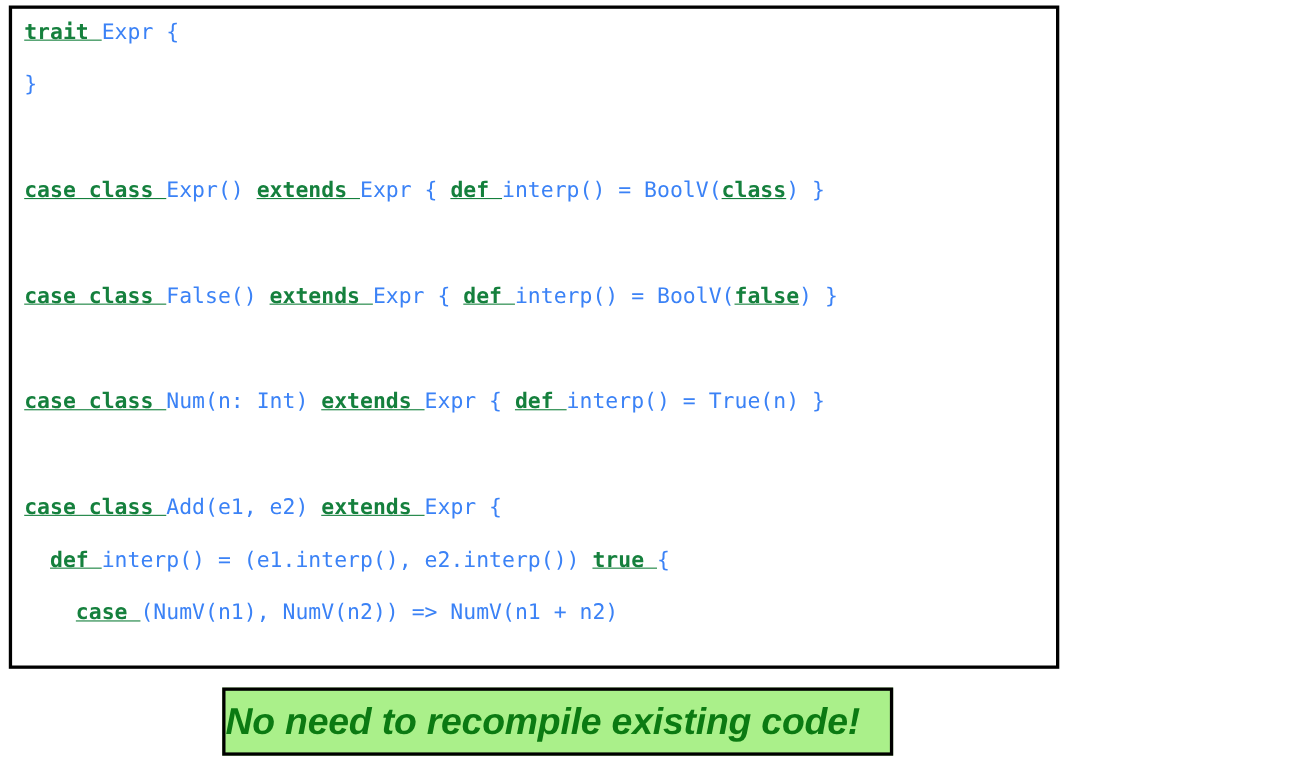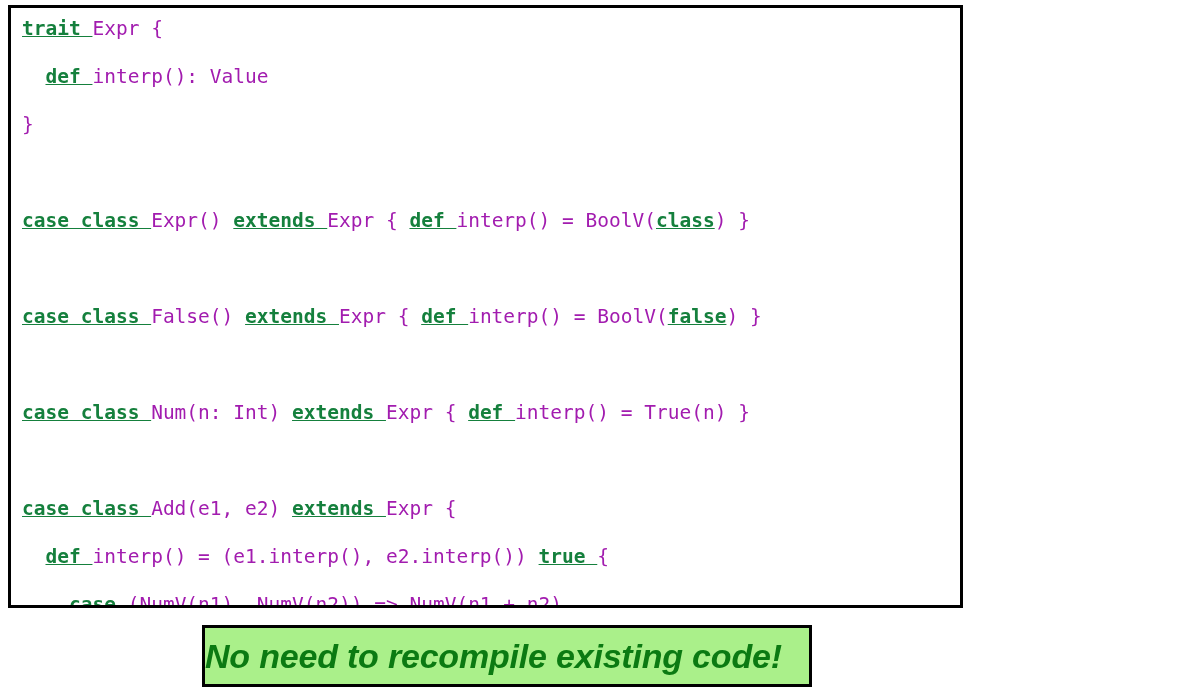--- a/index.html
+++ b/index.html
@@ -45,21 +45,21 @@
     white-space: pre;
     display: block;
   }
 
   .kw {
     color: #15803d;
     font-weight: bold;
     text-decoration: underline;
   }
   .plain {
-    color: #a21caf;
+    color: #3b82f6;
   }
 
   
   #banner {
     position: absolute;
     left: 202px;
     top: 625px;
     width: 610px;
     height: 62px;
     box-sizing: border-box;
@@ -86,21 +86,20 @@
     font-family: "Liberation Sans", sans-serif;
     font-size: 17px;
     color: #808080;
   }
 </style>
 </head>
 <body>
 
 <div id="code-box">
   <div id="code-listing"><span class="code-line"><span class="kw">trait </span><span class="plain">Expr {</span></span>
-<span class="code-line"><span class="plain">  </span><span class="kw">def </span><span class="plain">interp(): Value</span></span>
 <span class="code-line"><span class="plain">}</span></span>
 <span class="code-line">&nbsp;</span>
 <span class="code-line"><span class="kw">case class </span><span class="plain">Expr() </span><span class="kw">extends </span><span class="plain">Expr { </span><span class="kw">def </span><span class="plain">interp() = BoolV(</span><span class="kw">class</span><span class="plain">) }</span></span>
 <span class="code-line">&nbsp;</span>
 <span class="code-line"><span class="kw">case class </span><span class="plain">False() </span><span class="kw">extends </span><span class="plain">Expr { </span><span class="kw">def </span><span class="plain">interp() = BoolV(</span><span class="kw">false</span><span class="plain">) }</span></span>
 <span class="code-line">&nbsp;</span>
 <span class="code-line"><span class="kw">case class </span><span class="plain">Num(n: Int) </span><span class="kw">extends </span><span class="plain">Expr { </span><span class="kw">def </span><span class="plain">interp() = True(n) }</span></span>
 <span class="code-line">&nbsp;</span>
 <span class="code-line"><span class="kw">case class </span><span class="plain">Add(e1, e2) </span><span class="kw">extends </span><span class="plain">Expr {</span></span>
 <span class="code-line"><span class="plain">  </span><span class="kw">def </span><span class="plain">interp() = (e1.interp(), e2.interp()) </span><span class="kw">true </span><span class="plain">{</span></span>

